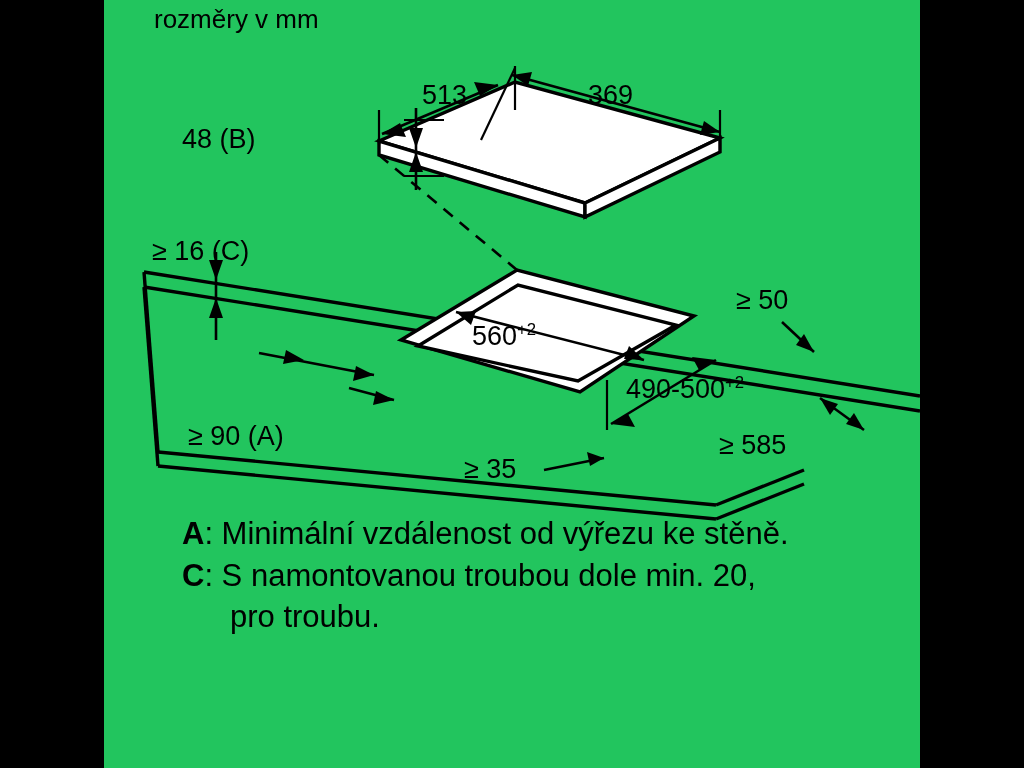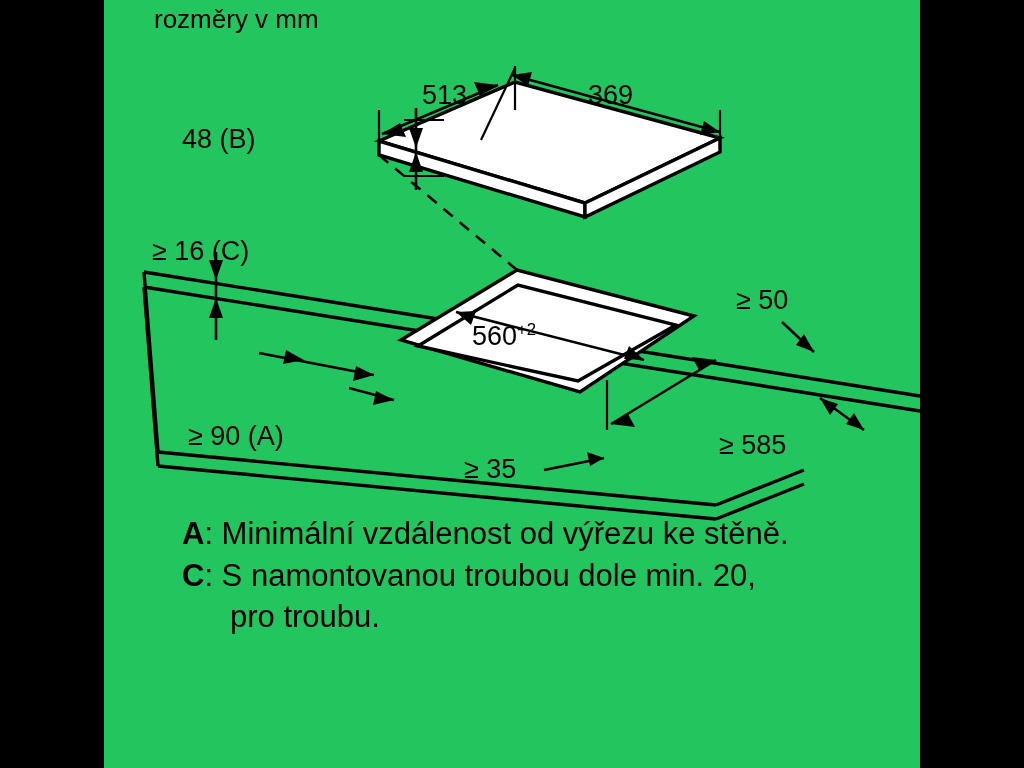--- a/index.html
+++ b/index.html
@@ -153,20 +153,21 @@
     <div class="lbl title" style="left:50px; top:6px;">rozměry v mm</div>
 
     <div class="lbl dim" style="left:484px; top:82px;">369</div>
     <div class="lbl dim" style="left:318px; top:82px;">513</div>
     <div class="lbl dim" style="left:78px; top:126px;">48 (B)</div>
     <div class="lbl dim" style="left:48px; top:218px;margin-top:20px;">≥ 16 (C)</div>
     <div class="lbl dim" style="left:84px; top:375px;margin-top:48px;">≥ 90 (A)</div>
 
     <div class="lbl dim" style="left:368px; top:322px;"><span>560</span><sup>+2</sup></div>
 
+    <div class="lbl dim" style="left:522px; top:375px;"><span>490-500</span><sup>+2</sup></div>
 
     <div class="lbl dim" style="left:632px; top:287px;">≥ 50</div>
     <div class="lbl dim" style="left:615px; top:432px;">≥ 585</div>
     <div class="lbl dim" style="left:360px; top:456px;">≥ 35</div>
 
     <div class="legend">
       <span class="legend-row"><span class="legend-key">A</span><span>: Minimální vzdálenost od výřezu ke stěně.</span></span>
       <span class="legend-row"><span class="legend-key">C</span><span>: S namontovanou troubou dole min. 20,</span></span>
       <span class="legend-cont">pro troubu.</span>
     </div>

